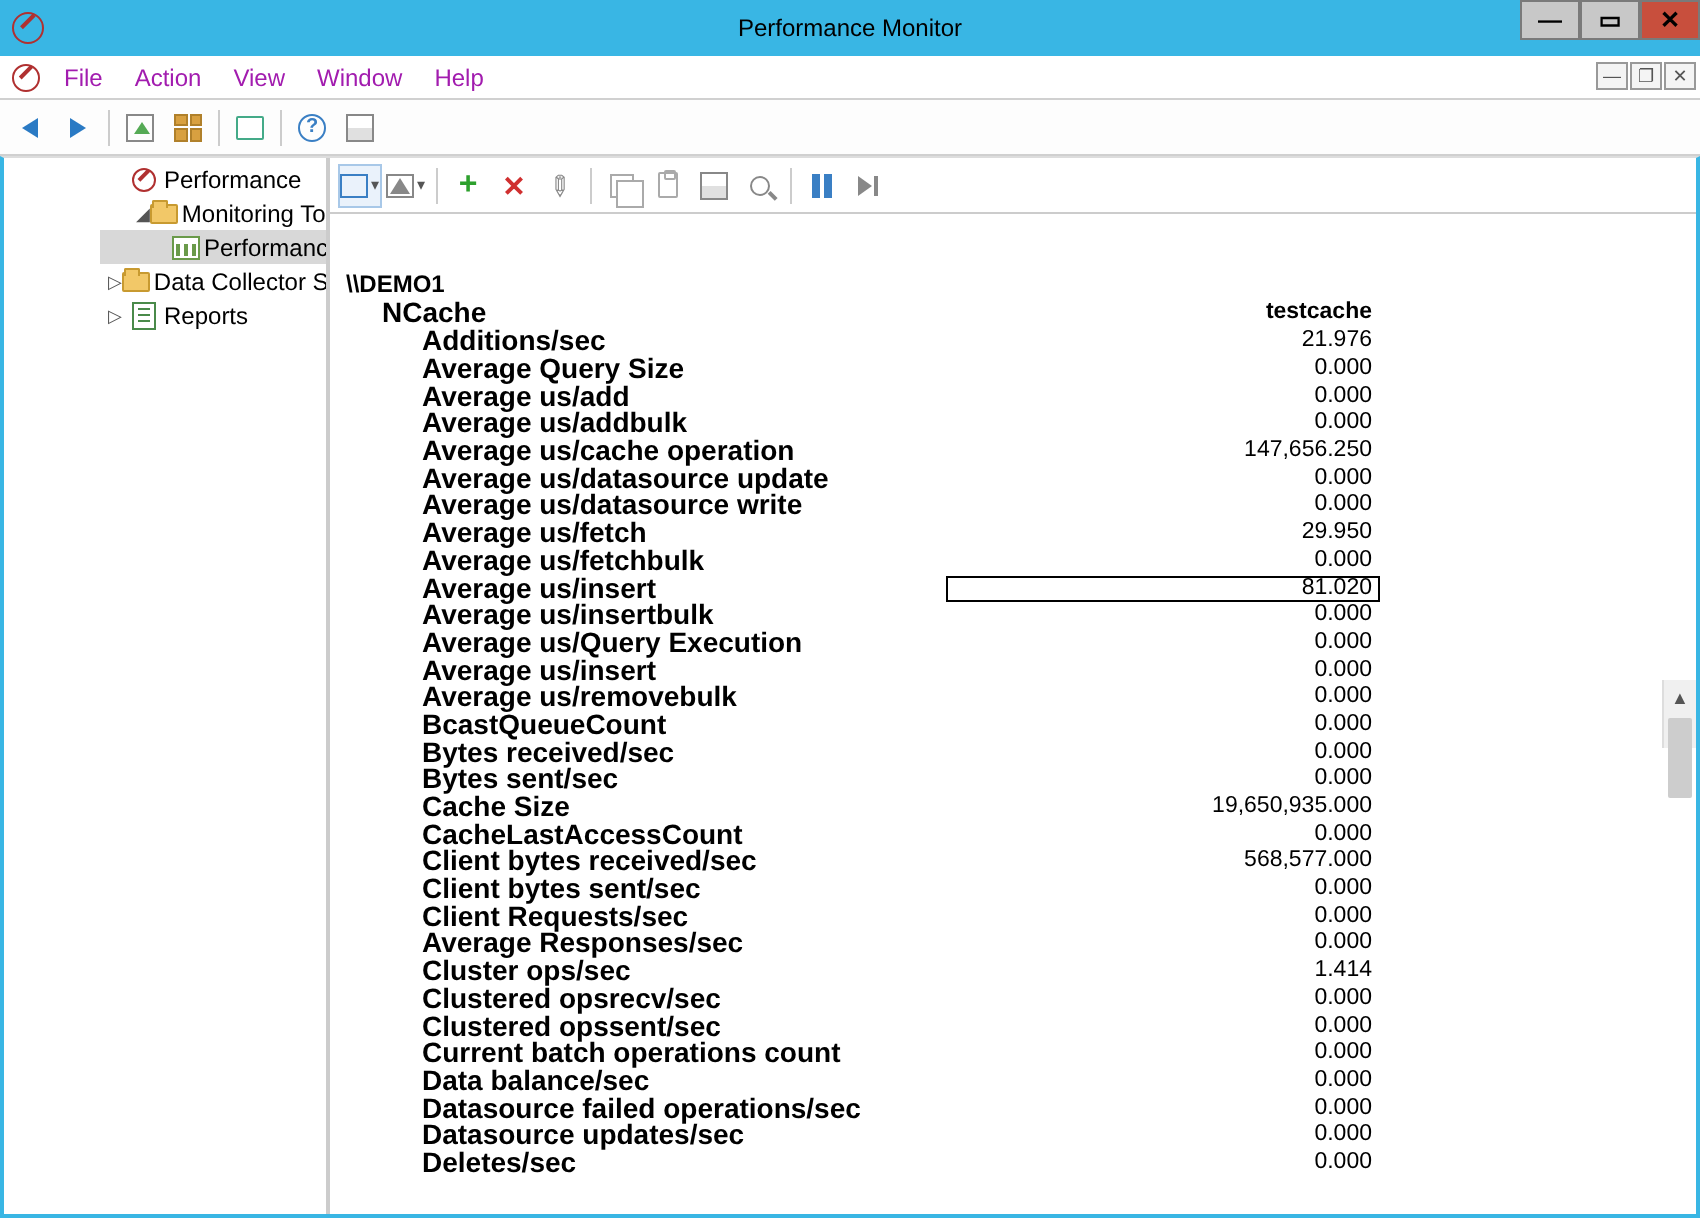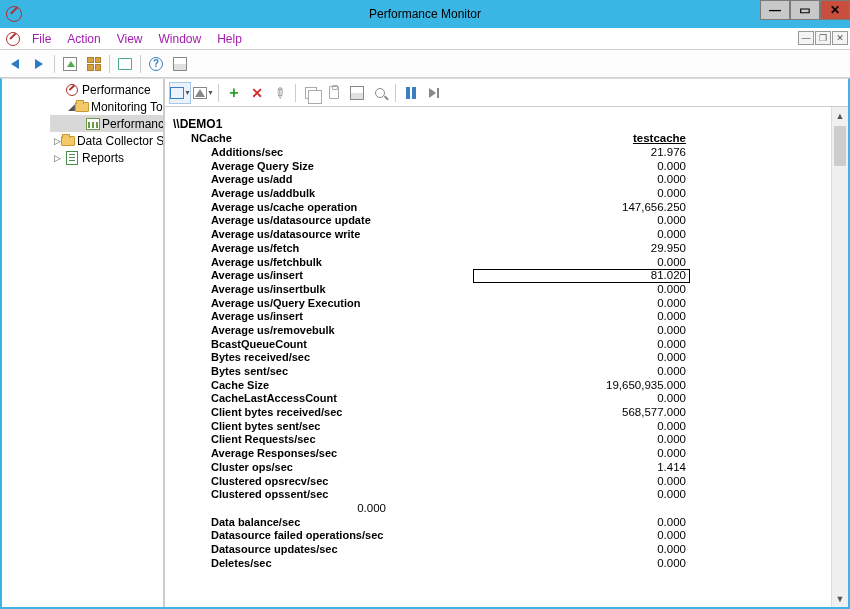--- a/index.html
+++ b/index.html
@@ -218,40 +218,41 @@
   .view-ico{width:14px;height:12px;border:1px solid #3a7fc4;}
   .chart-sm{width:14px;height:12px;border:1px solid #888;position:relative;}
   .chart-sm::after{content:"";position:absolute;left:1px;bottom:1px;width:0;height:0;border-left:5px solid transparent;border-right:5px solid transparent;border-bottom:8px solid #888;}
   .dd-arrow{font-size:8px;color:#555;margin-left:1px;}
 
   .data-area {
     flex:1;
     overflow:hidden;
     position:relative;
     display:flex;
+    align-items:center;
   }
   .data-scroll {
     flex:1;
     padding: 10px 0 0 8px;
     overflow:hidden;
   }
   .scrollbar{
     width:17px;
     background:#f0f0f0;
     border-left:1px solid #ddd;
     display:flex;
     flex-direction:column;
   }
   .sb-btn{height:17px;background:#f0f0f0;display:flex;align-items:center;justify-content:center;font-size:9px;color:#555;}
   .sb-track{flex:1;background:#f0f0f0;position:relative;}
   .sb-thumb{position:absolute;left:2px;right:2px;top:2px;height:40px;background:#cdcdcd;border-radius:1px;}
 
   .host-line{font-weight:bold;font-size:12px;margin-bottom:1px;}
   .counter-row{display:flex;height:13.7px;line-height:13.7px;}
-  .counter-row .cname{padding-left:38px;width:300px;font-weight:bold;font-size:11px;}
+  .counter-row .cname{padding-left:38px;width:300px;font-weight:bold;font-size:14px;}
   .counter-row .cval{width:217px;text-align:right;padding-right:4px;font-size:11.5px;}
   .counter-row.sel .cval{outline:1px solid #000;outline-offset:-1px;}
 </style>
 </head>
 <body>
 
 <div class="titlebar">
   <div class="app-icon"></div>
   <div class="title">Performance Monitor</div>
   <div class="win-controls">
@@ -398,21 +399,21 @@
             <span class="bar"></span>
           </span>
         </div>
     </div>
 
     <div class="data-area">
       <div class="data-scroll">
         <div class="host-line">\\DEMO1</div>
         <div class="counter-row" style="height:14px;">
           <div class="cname" style="padding-left:18px;">NCache</div>
-          <div class="cval" style="font-weight:bold;text-decoration:underline;">testcache</div>
+          <div class="cval" style="font-weight:bold;">testcache</div>
         </div>
         <div id="counters">
             <div class="counter-row">
               <div class="cname">Additions/sec</div>
               <div class="cval">21.976</div>
             </div>
             <div class="counter-row">
               <div class="cname">Average Query Size</div>
               <div class="cval">0.000</div>
             </div>
@@ -506,20 +507,21 @@
             </div>
             <div class="counter-row">
               <div class="cname">Clustered opsrecv/sec</div>
               <div class="cval">0.000</div>
             </div>
             <div class="counter-row">
               <div class="cname">Clustered opssent/sec</div>
               <div class="cval">0.000</div>
             </div>
             <div class="counter-row">
+              <div class="cname">Current batch operations count</div>
               <div class="cval">0.000</div>
             </div>
             <div class="counter-row">
               <div class="cname">Data balance/sec</div>
               <div class="cval">0.000</div>
             </div>
             <div class="counter-row">
               <div class="cname">Datasource failed operations/sec</div>
               <div class="cval">0.000</div>
             </div>

